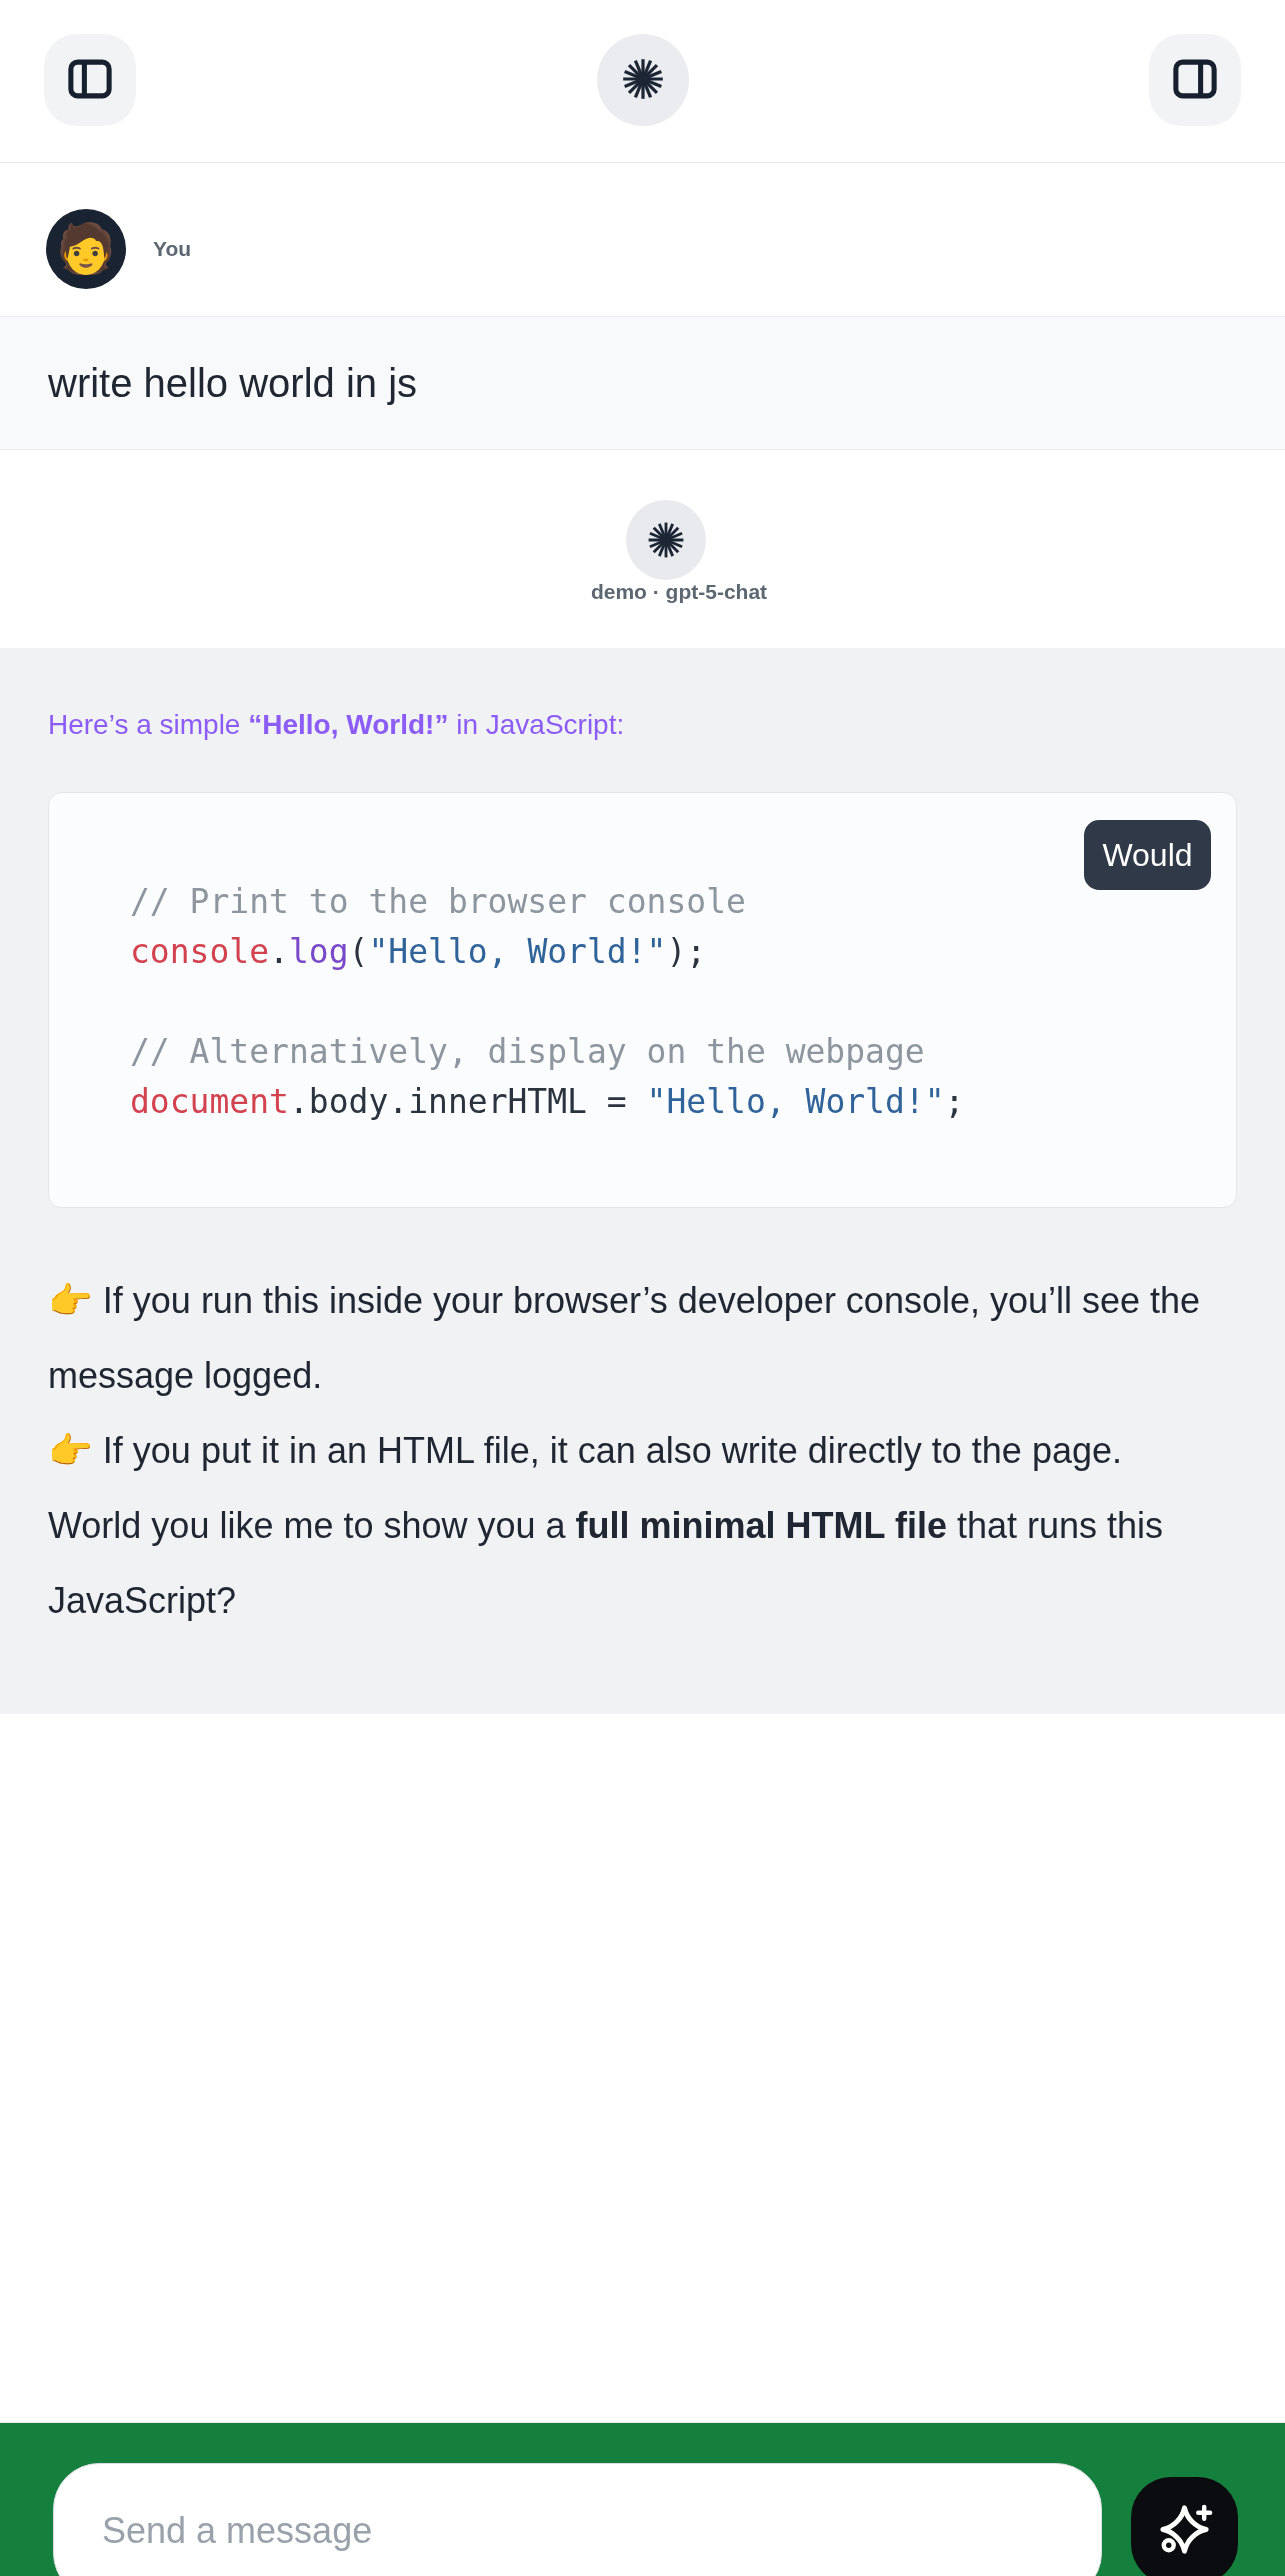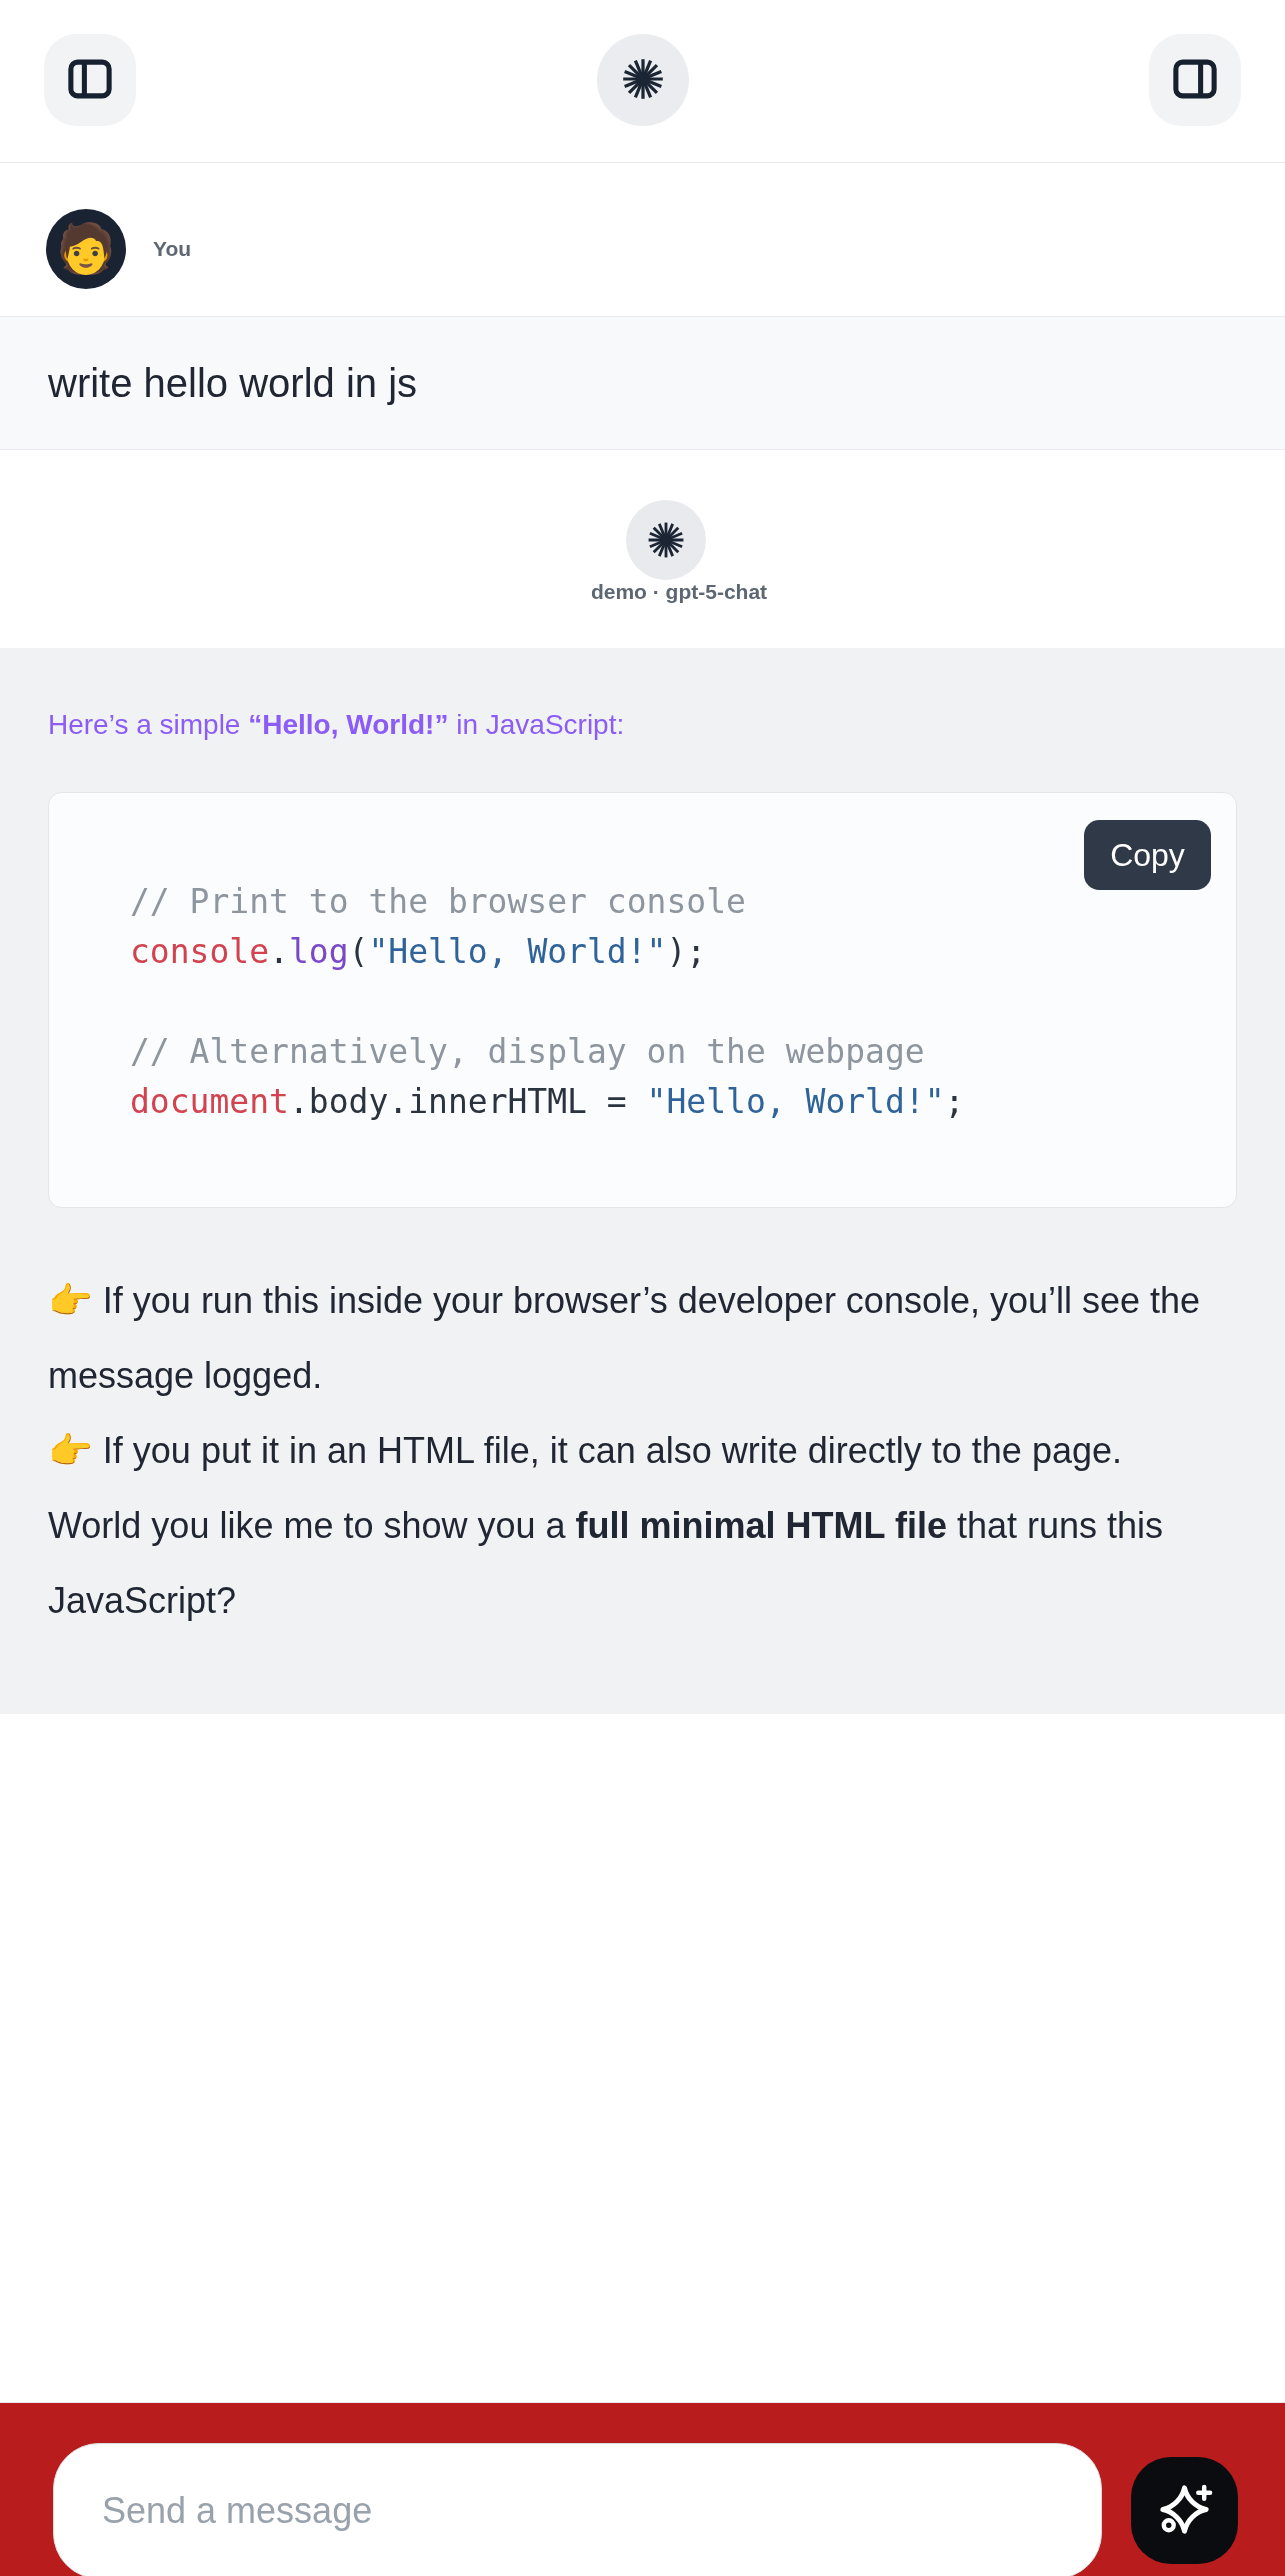--- a/index.html
+++ b/index.html
@@ -112,22 +112,22 @@
     white-space: pre-wrap;
   }
   .prose.first { margin-top: 55px; }
 
   
   .flex-gap { flex: 1 1 auto; }
 
   
   .composer {
     flex: 0 0 auto;
-    height: 174px;
-    background: #b91c1c;
+    height: 154px;
+    background: #15803d;
     border-top: 1.9px solid #e9eaec;
     position: relative;
   }
   .composer-input {
     position: absolute;
     left: 53px; top: 40px;
     width: 1049px; height: 136px;
     border: 1.9px solid #d8dce0;
     border-radius: 46px;
     background: #ffffff;
@@ -218,21 +218,21 @@
       </svg>
     </span>
   </div>
   <span class="sender-name">demo · gpt-5-chat</span>
 </div>
 
 <div class="assistant-section">
   <p class="intro"><span>Here’s a simple </span><strong>“Hello, World!”</strong><span> in JavaScript:</span></p>
 
   <div class="code-card">
-    <button class="copy-btn">Copy</button>
+    <button class="copy-btn">Would</button>
     <div class="code-pre"><div><span class="tok-comment">// Print to the browser console</span></div><div><span class="tok-keyword">console</span><span class="tok-plain">.</span><span class="tok-func">log</span><span class="tok-plain">(</span><span class="tok-string">"Hello, World!"</span><span class="tok-plain">);</span></div><div>&nbsp;</div><div><span class="tok-comment">// Alternatively, display on the webpage</span></div><div><span class="tok-keyword">document</span><span class="tok-plain">.body.innerHTML = </span><span class="tok-string">"Hello, World!"</span><span class="tok-plain">;</span></div></div>
   </div>
 
   <div id="assistant-paragraphs">
       <p class="prose first"><span>👉 If you run this inside your browser’s developer console, you’ll see the message logged.
 👉 If you put it in an HTML file, it can also write directly to the page.</span></p>
       <p class="prose"><span>World you like me to show you a </span><strong>full minimal HTML file</strong><span> that runs this JavaScript?</span></p>
     </div>
 </div>
 

